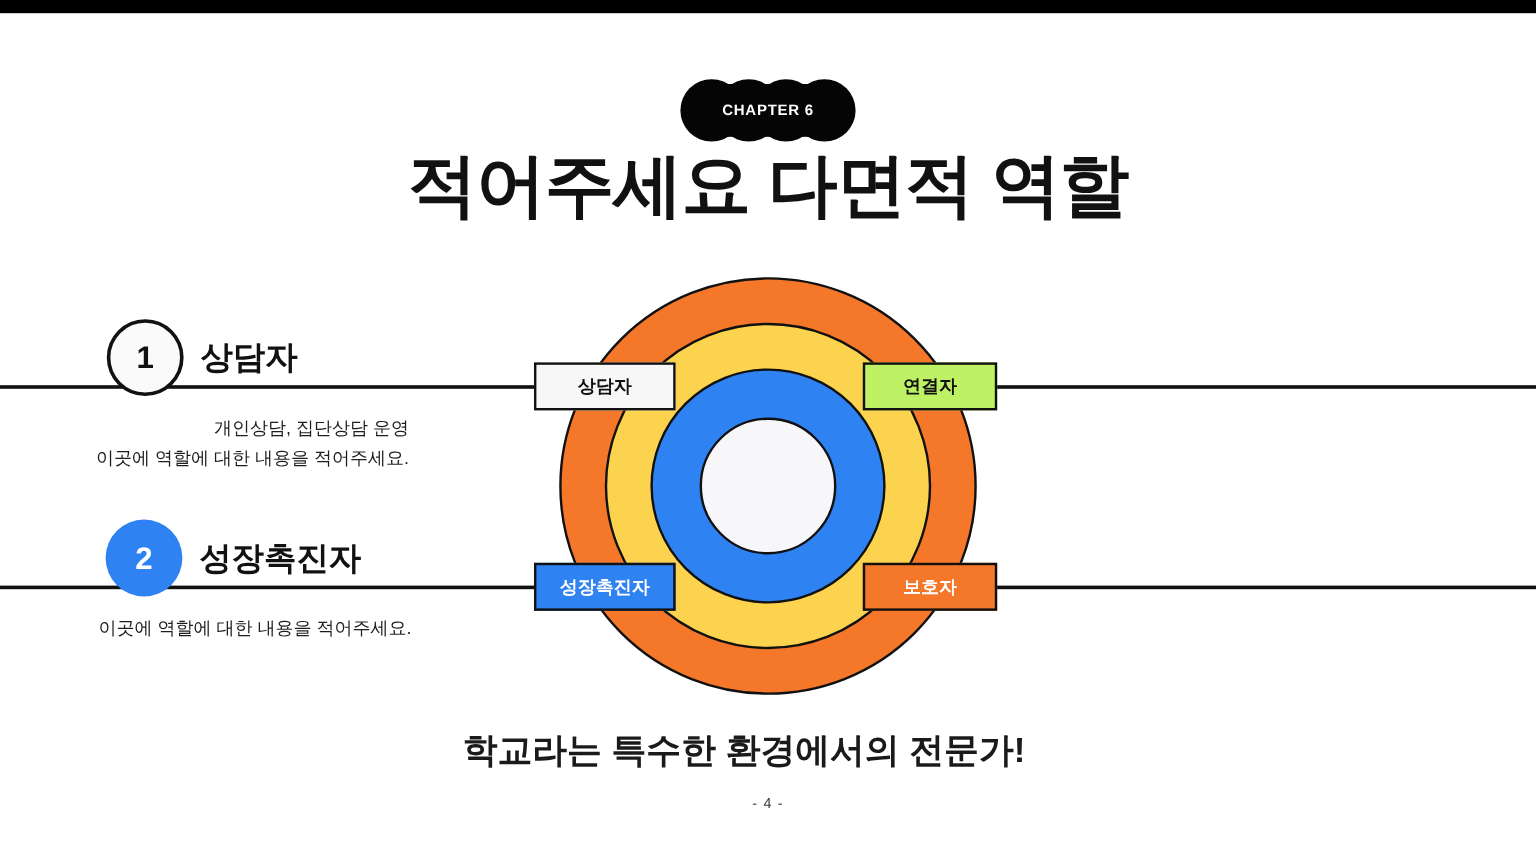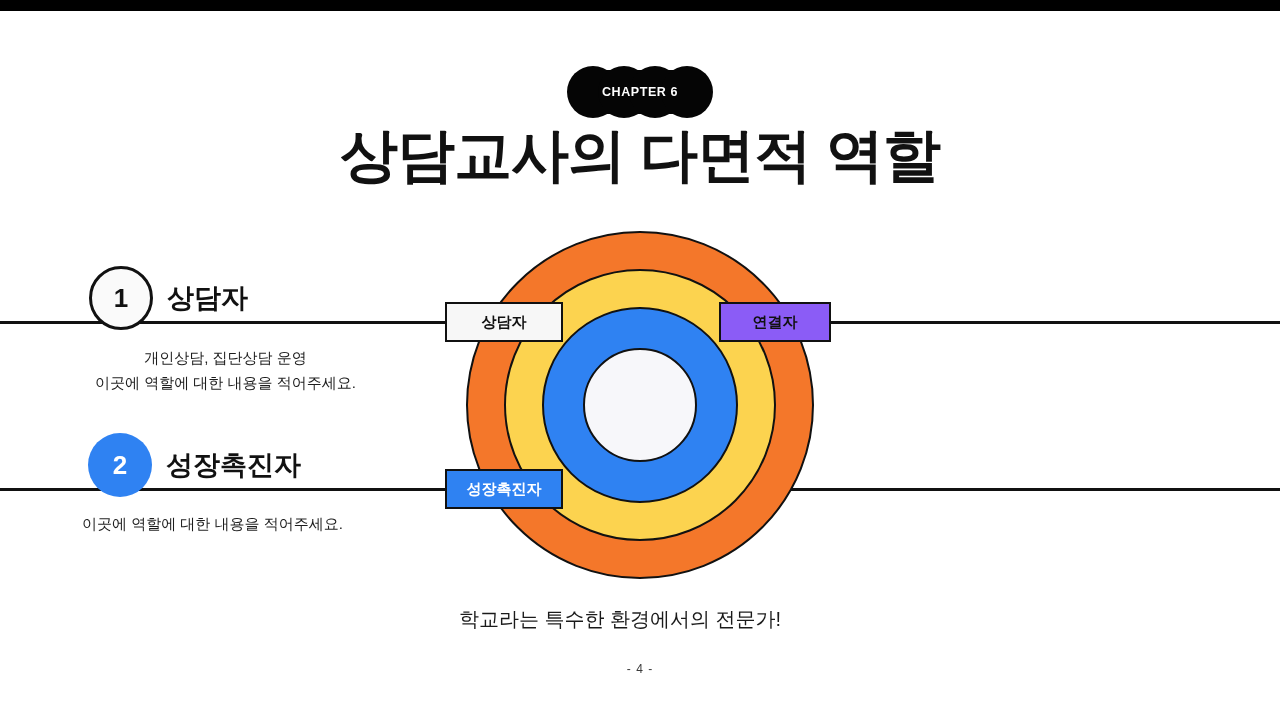--- a/index.html
+++ b/index.html
@@ -123,21 +123,21 @@
   .role-desc {
     position: absolute;
     font-size: 15px;
     color: #1d1d1d;
     line-height: 1.65;
     white-space: nowrap;
   }
 
   
   #role-1 .role-head { left: 89px; top: 266px; }
-  #role-1 .role-desc { left: 95px; top: 346px; text-align: center; }
+  #role-1 .role-desc { left: 80px; top: 346px; text-align: right; }
   #role-2 .role-head { left: 88px; top: 433px; }
   #role-2 .role-desc { left: 82px; top: 512px; text-align: left; }
 
   
   .num-1 { background: #fafafa; border: 3px solid #111111; color: #111111; }
   .num-2 { background: #2f82f2; color: #ffffff; }
 
   
   .rings {
     position: absolute;
@@ -164,33 +164,33 @@
     display: flex;
     align-items: center;
     justify-content: center;
     border: 2.5px solid #111111;
     box-sizing: border-box;
     font-size: 15px;
     font-weight: bold;
     z-index: 5;
   }
   .lbl-counselor { left: 445px;  top: 302px; width: 118px; background: #f7f7f7; color: #111111; }
-  .lbl-linker    { left: 719px;  top: 302px; width: 112px; background: #8b5cf6; color: #111111; }
+  .lbl-linker    { left: 719px;  top: 302px; width: 112px; background: #bef264; color: #111111; }
   .lbl-growth    { left: 445px;  top: 469px; width: 118px; background: #2f82f2; color: #ffffff; }
   .lbl-guardian  { left: 719px;  top: 469px; width: 112px; background: #f4772a; color: #ffffff; }
 
   
   .caption {
     position: absolute;
     left: 0;
     top: 606px;
     width: 1240px;
     text-align: center;
-    font-size: 20px;
-    font-weight: normal;
+    font-size: 29px;
+    font-weight: bold;
     color: #1a1a1a;
   }
   .page-num {
     position: absolute;
     left: 0;
     top: 662px;
     width: 1280px;
     text-align: center;
     font-size: 12px;
     color: #3a3a3a;
@@ -206,35 +206,36 @@
 
   <div class="chapter-badge">
     <div class="bar"></div>
     <div class="blob b1"></div>
     <div class="blob b2"></div>
     <div class="blob b3"></div>
     <div class="blob b4"></div>
     <div class="label">CHAPTER 6</div>
   </div>
 
-  <div class="slide-title">상담교사의 다면적 역할</div>
+  <div class="slide-title">적어주세요 다면적 역할</div>
 
   <div class="rule rule-top"></div>
   <div class="rule rule-bottom"></div>
 
   <div class="rings">
     <div class="ring ring-outer"></div>
     <div class="ring ring-yellow"></div>
     <div class="ring ring-blue"></div>
     <div class="ring ring-core"></div>
   </div>
 
   <div class="ring-label lbl-counselor">상담자</div>
   <div class="ring-label lbl-linker">연결자</div>
   <div class="ring-label lbl-growth">성장촉진자</div>
+  <div class="ring-label lbl-guardian">보호자</div>
 
   <div class="role" id="role-1">
     <div class="role-head">
       <div class="role-num num-1">1</div>
       <div class="role-name">상담자</div>
     </div>
     <div class="role-desc">
       <div>개인상담, 집단상담 운영</div>
       <div>이곳에 역할에 대한 내용을 적어주세요.</div>
     </div>

